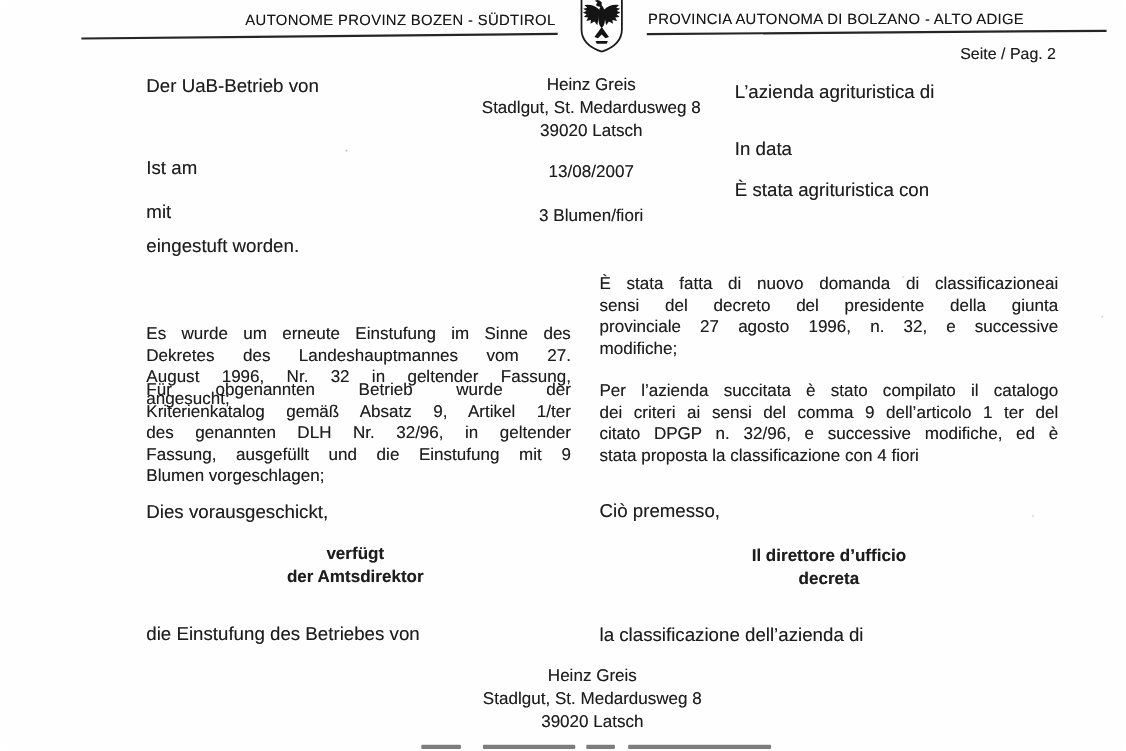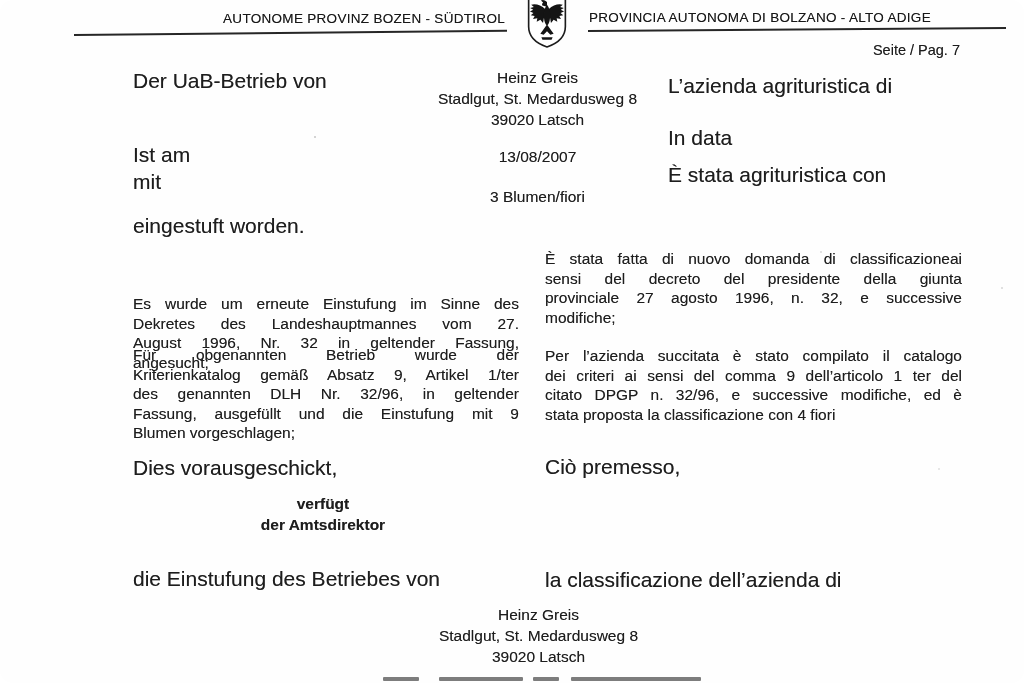--- a/index.html
+++ b/index.html
@@ -9,21 +9,21 @@
     background:#fefefe;
     overflow:hidden;
     font-family:"Liberation Sans","DejaVu Sans",sans-serif;
     color:#1d1d1d;
     border-radius:13px;
     -webkit-font-smoothing:antialiased;
   }
   .t{
     position:absolute;
     white-space:pre;
-    font-size:21px;
+    font-size:17px;
     color:#1d1d1d;
     text-shadow:0 0 .4px rgba(0,0,0,.45);
   }
   .hdr{
     font-size:13.5px;
     letter-spacing:.3px;
     color:#171717;
   }
   .rule{
     position:absolute;height:2px;background:#262626;
@@ -76,41 +76,41 @@
       <path d="M20 27 l-6.5 9 3.2 1 3.3 -3.4 3.3 3.4 3.2 -1 z"></path>
       <path d="M14.5 39.5 h11 l-1 2.5 h-9 z"></path>
     </g>
   </svg>
 
   <div class="t hdr" style="left:589px;top:10px;">PROVINCIA AUTONOMA DI BOLZANO - ALTO ADIGE</div>
 
   <div class="rule" style="left:74px;top:34px;width:433px;transform:rotate(-0.55deg);transform-origin:left center;"></div>
   <div class="rule" style="left:588px;top:30px;width:418px;transform:rotate(-0.41deg);transform-origin:left center;"></div>
 
-  <div class="t" style="right:64px;top:42px;font-size:14.5px;">Seite / Pag. 7</div>
+  <div class="t" style="right:64px;top:42px;font-size:14.5px;">Seite / Pag. 2</div>
 
   <div class="t" style="left:133px;top:69px;">Der UaB-Betrieb von</div>
 
   <div class="cblock" style="left:330px;top:67px;width:415px;">
     <div>Heinz Greis</div>
     <div>Stadlgut, St. Medardusweg 8</div>
     <div>39020 Latsch</div>
   </div>
 
   <div class="t" style="left:668px;top:74px;">L’azienda agrituristica di</div>
 
   <div class="t" style="left:133px;top:143px;">Ist am</div>
 
   <div class="cblock" style="left:330px;top:146px;width:415px;">13/08/2007</div>
 
   <div class="t" style="left:668px;top:126px;">In data</div>
 
   <div class="t" style="left:668px;top:163px;">È stata agrituristica con</div>
 
-  <div class="t" style="left:133px;top:170px;">mit</div>
+  <div class="t" style="left:133px;top:183px;">mit</div>
 
   <div class="cblock" style="left:330px;top:186px;width:415px;">3  Blumen/fiori</div>
 
   <div class="t" style="left:133px;top:214px;">eingestuft worden.</div>
 
   <div class="para" style="left:133px;top:250px;width:386px;margin-top:44px;">
       <div class="jline">Es wurde um erneute Einstufung im Sinne des</div>
       <div class="jline">Dekretes des Landeshauptmannes vom 27.</div>
       <div class="jline">August 1996, Nr. 32 in geltender Fassung,</div>
       <div class="jline last">angesucht;</div>
@@ -140,20 +140,24 @@
 
   <div class="t" style="left:133px;top:456px;">Dies vorausgeschickt,</div>
 
   <div class="t" style="left:545px;top:455px;">Ciò premesso,</div>
 
   <div class="cblock bold" style="left:133px;top:493px;width:380px;">
     <div>verfügt</div>
     <div>der Amtsdirektor</div>
   </div>
 
+  <div class="cblock bold" style="left:545px;top:495px;width:417px;">
+    <div>Il direttore d’ufficio</div>
+    <div>decreta</div>
+  </div>
 
   <div class="t" style="left:545px;top:568px;">la classificazione dell’azienda di</div>
 
   <div class="t" style="left:133px;top:567px;">die Einstufung des Betriebes von</div>
 
   <div class="cblock" style="left:330px;top:604px;width:417px;">
     <div>Heinz Greis</div>
     <div>Stadlgut, St. Medardusweg 8</div>
     <div>39020 Latsch</div>
   </div>

